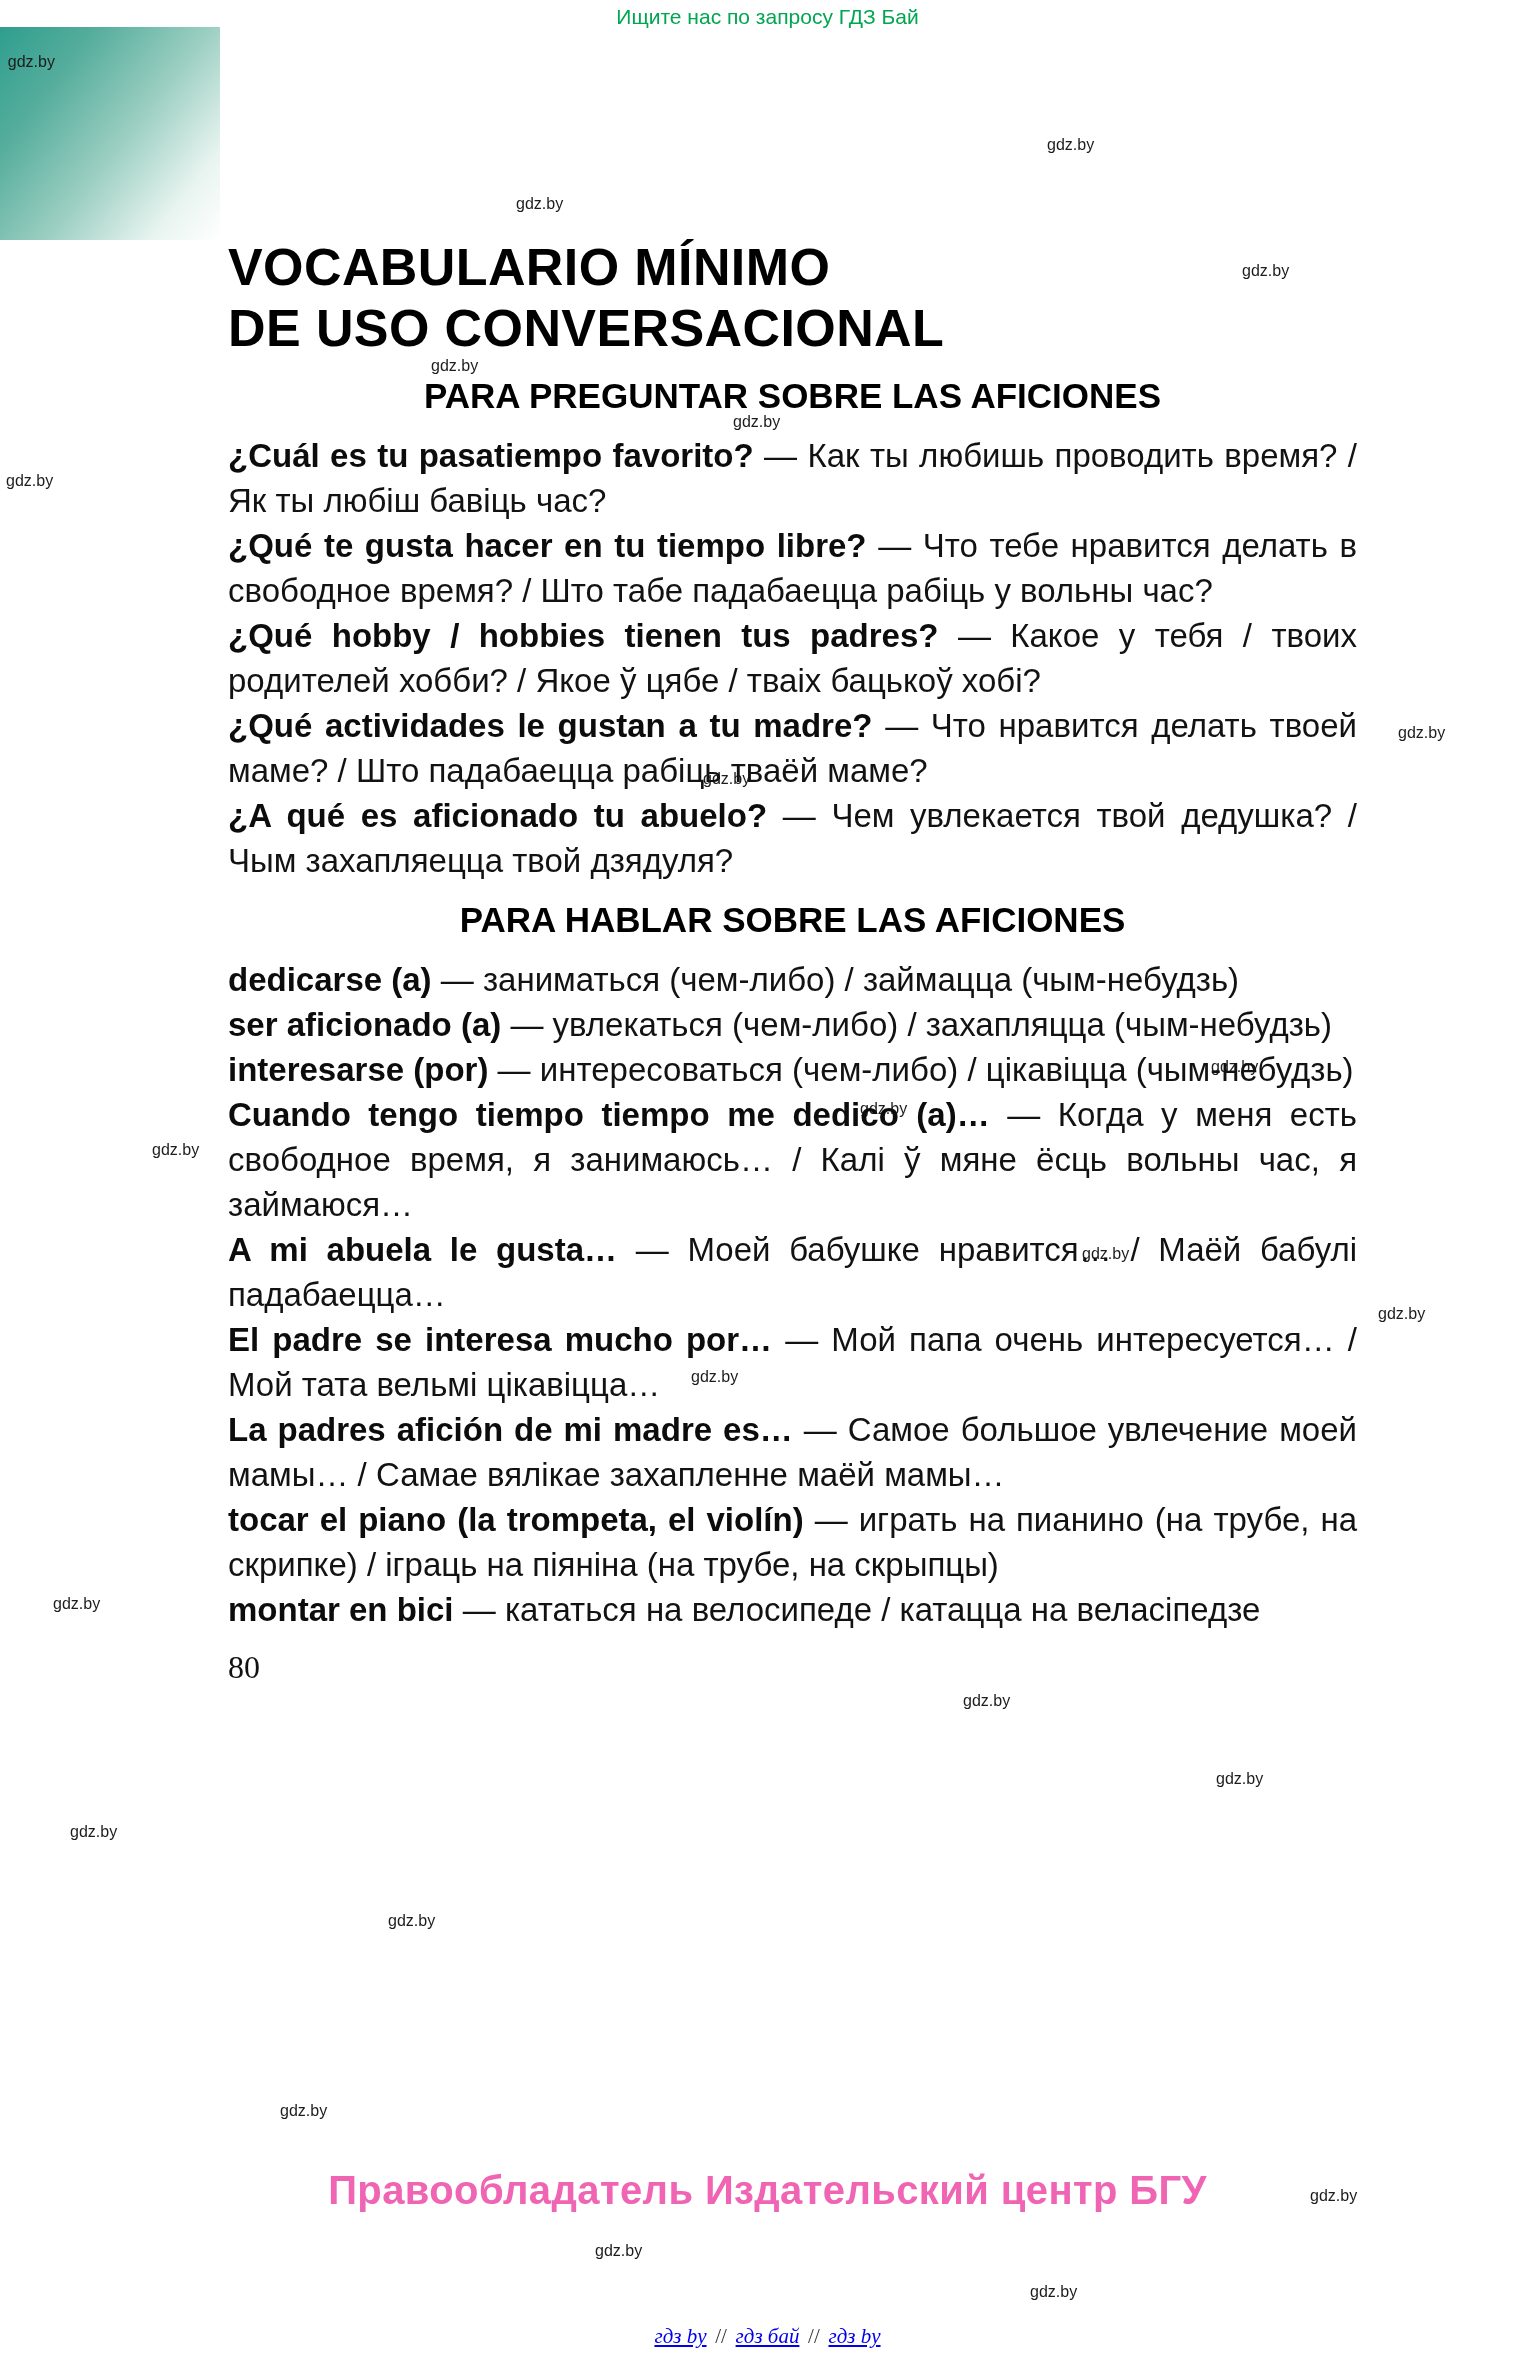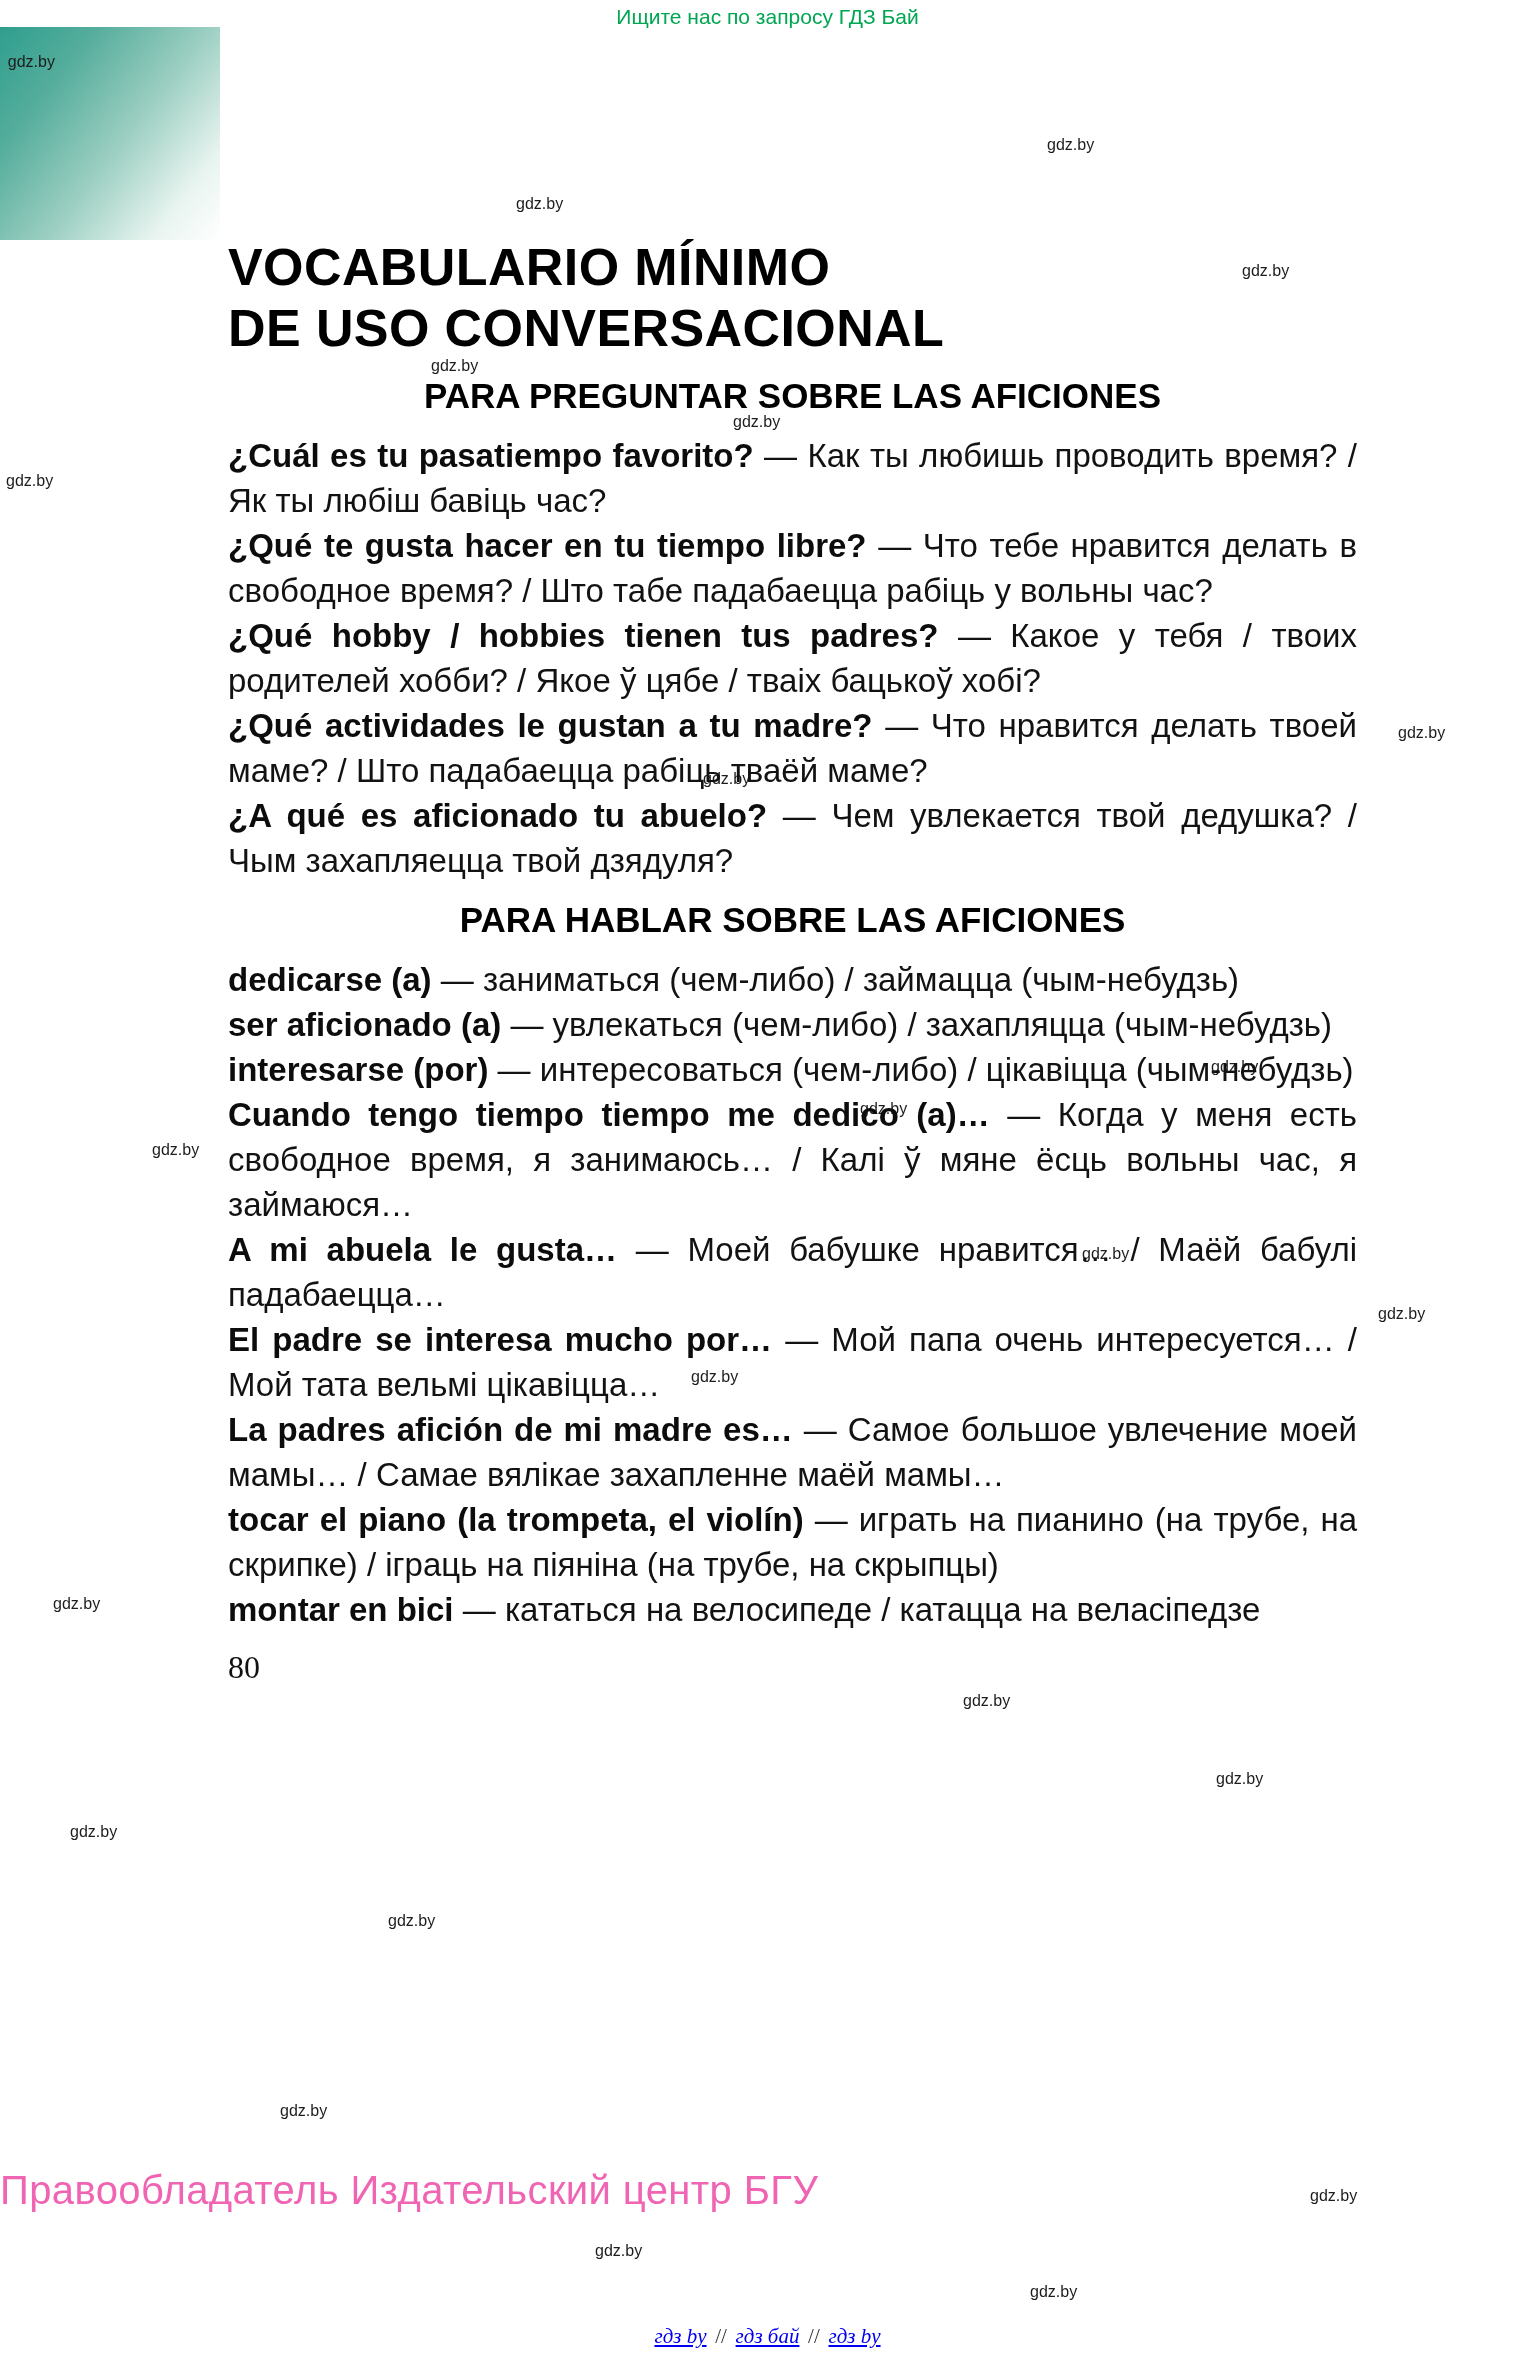--- a/index.html
+++ b/index.html
@@ -61,24 +61,25 @@
     color: #121212;
   }
   p.entry b { font-weight: 700; color: #0c0c0c; }
   .page-number {
     margin-top: 17.3px;
     font-family: "Liberation Serif", "DejaVu Serif", serif;
     font-size: 32px; color: #111111;
   }
   .copyright {
     position: absolute; top: 2168px; left: 0; width: 100%;
-    text-align: left;
+    text-align: center;
     font-size: 40px; line-height: 45px;
     letter-spacing: 0.4px;
     color: var(--copyright-pink, #ef64b3);
+    font-weight: bold;
   }
   .footer-links {
     position: absolute; top: 2324px; left: 0; width: 100%;
     text-align: center;
     font-family: "Liberation Serif", "DejaVu Serif", serif;
     font-size: 21px; line-height: 24px;
     color: #333333;
   }
   .footer-links a {
     color: var(--link-blue, #0000ee);

